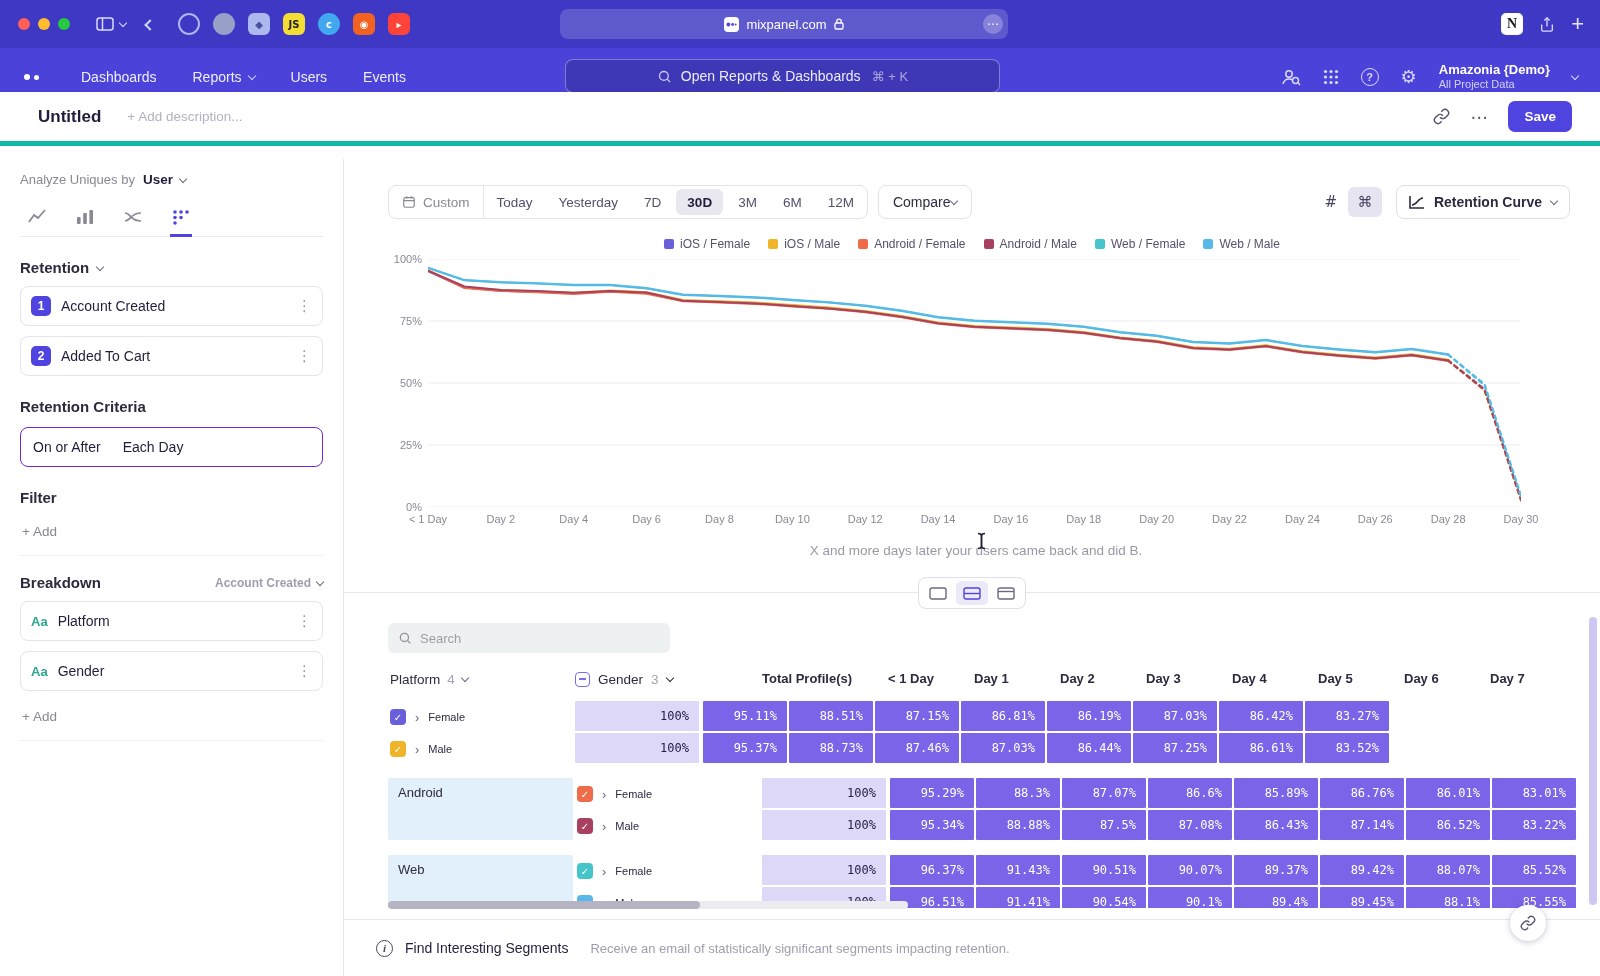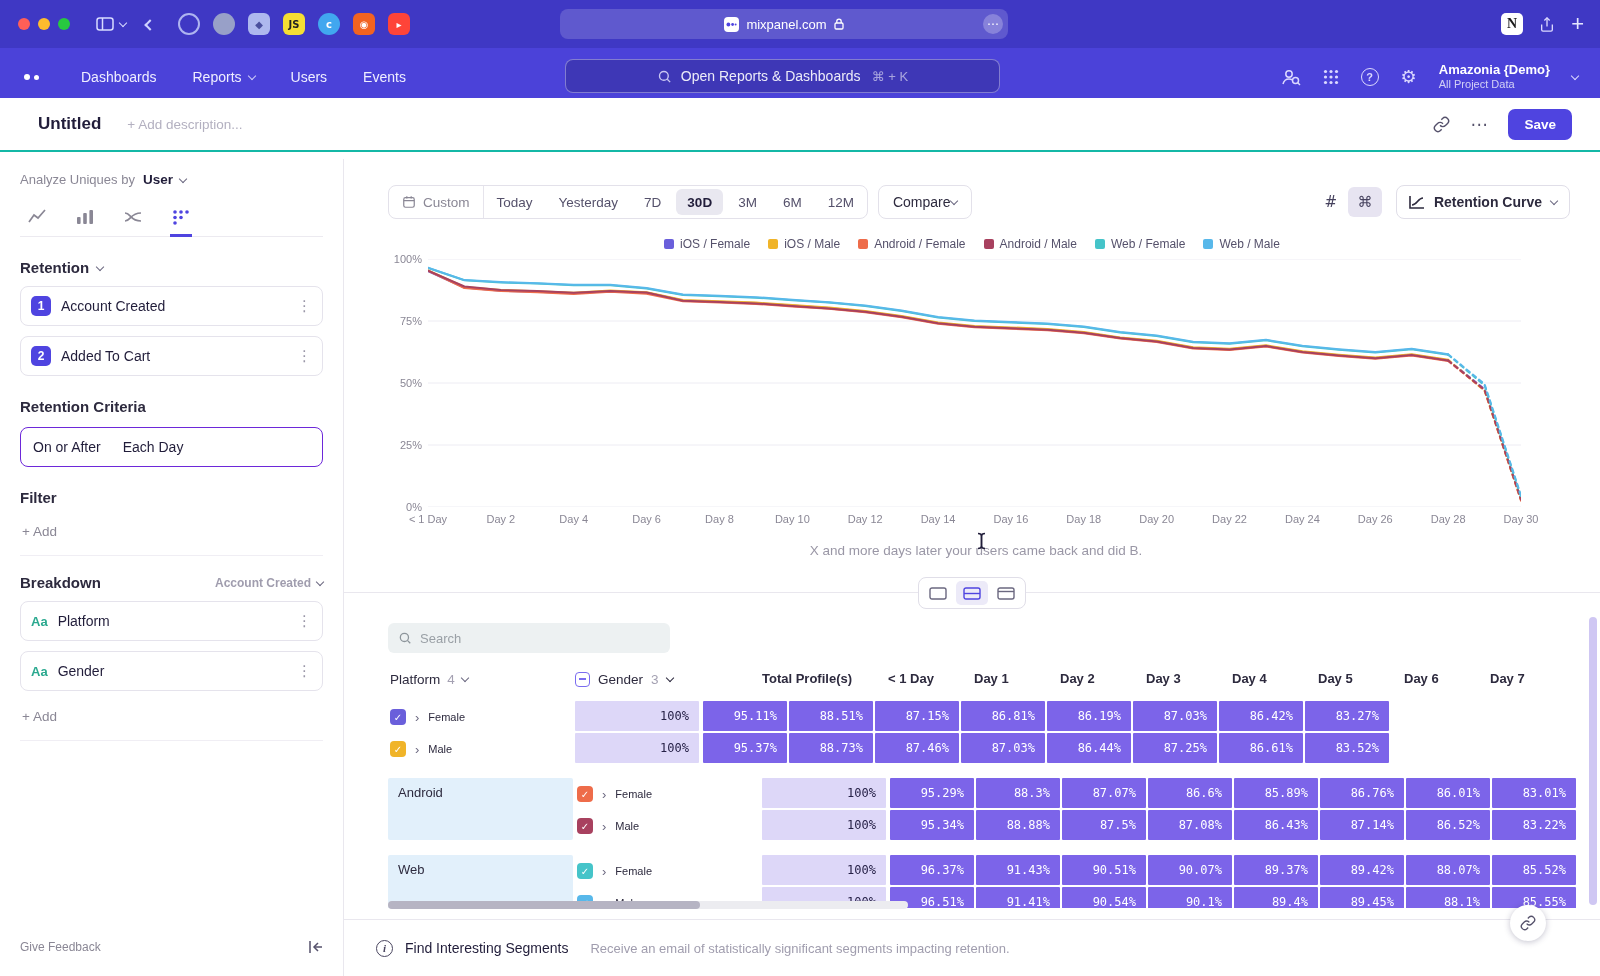--- a/index.html
+++ b/index.html
@@ -56,22 +56,22 @@
   .hicon { color:#dcd9ff; display:flex; align-items:center; cursor:pointer; }
   .q-circ { width:18px; height:18px; border:1.5px solid #dcd9ff; border-radius:50%; font-size:11px; font-weight:700;
             display:flex; align-items:center; justify-content:center; }
   .gear { font-family:"DejaVu Sans",sans-serif; font-size:18px; }
   .project { text-align:left; line-height:1.25; cursor:pointer; }
   .project .p1 { font-size:13px; font-weight:700; }
   .project .p2 { font-size:11px; color:rgba(255,255,255,.75); }
   .proj-chev { color:#dcd9ff; }
 
   
-  .title-bar { position:absolute; top:98px; left:0; width:1600px; height:54px; background:#fff;
-               border-bottom:2px solid #14b8a6; display:flex; align-items:center; padding:0 28px 0 38px; }
+  .title-bar { position:absolute; top:92px; left:0; width:1600px; height:54px; background:#fff;
+               border-bottom:5px solid #14b8a6; display:flex; align-items:center; padding:0 28px 0 38px; }
   .report-title { font-size:17px; font-weight:700; color:#211d3a; cursor:text; }
   .report-desc { font-size:13.5px; color:#b3b0c0; margin-left:26px; cursor:text; }
   .title-right { margin-left:auto; display:flex; align-items:center; gap:20px; }
   .t-ic { color:#55516b; display:flex; align-items:center; cursor:pointer; }
   .dots-h { font-size:17px; color:#55516b; letter-spacing:1px; cursor:pointer; font-family:"DejaVu Sans",sans-serif; }
   .save-btn { background:#4f44e0; color:#fff; font-size:13.5px; font-weight:700; border-radius:7px; padding:8px 16px; }
 
   
   .sidebar { position:absolute; top:159px; left:0; width:344px; bottom:0; background:#fff;
              border-right:1px solid #e9e7ee; padding:0 20px; overflow:hidden; }
@@ -404,30 +404,20 @@
       </div>
       <div class="side-card">
         <span class="aa-badge">Aa</span>
         <span class="card-label">Gender</span>
         <span class="kebab">⋮</span>
       </div>
     </div>
   <div class="add-row">+ Add</div>
   <div class="side-div"></div>
 
-  <div class="sidebar-footer">
-    <span class="feedback">Give Feedback</span>
-    <span style="display:flex;color:#55516b;cursor:pointer">
-      <svg width="16" height="14" viewBox="0 0 16 14" fill="none" stroke="currentColor" stroke-width="1.5">
-          <line x1="3" y1="1" x2="3" y2="13"></line>
-          <polyline points="11,3 7,7 11,11"></polyline>
-          <line x1="7" y1="7" x2="15" y2="7"></line>
-        </svg>
-    </span>
-  </div>
 </div>
 
 <div class="main">
 
   <div class="controls-row">
     <div class="range-group">
         <button class="range-btn custom"><span style="display: flex;">
             <svg width="14" height="14" viewBox="0 0 16 16" fill="none" stroke="#8a8795" stroke-width="1.4">
               <rect x="2" y="3" width="12" height="11" rx="2"></rect>
               <line x1="2" y1="6.5" x2="14" y2="6.5"></line>

